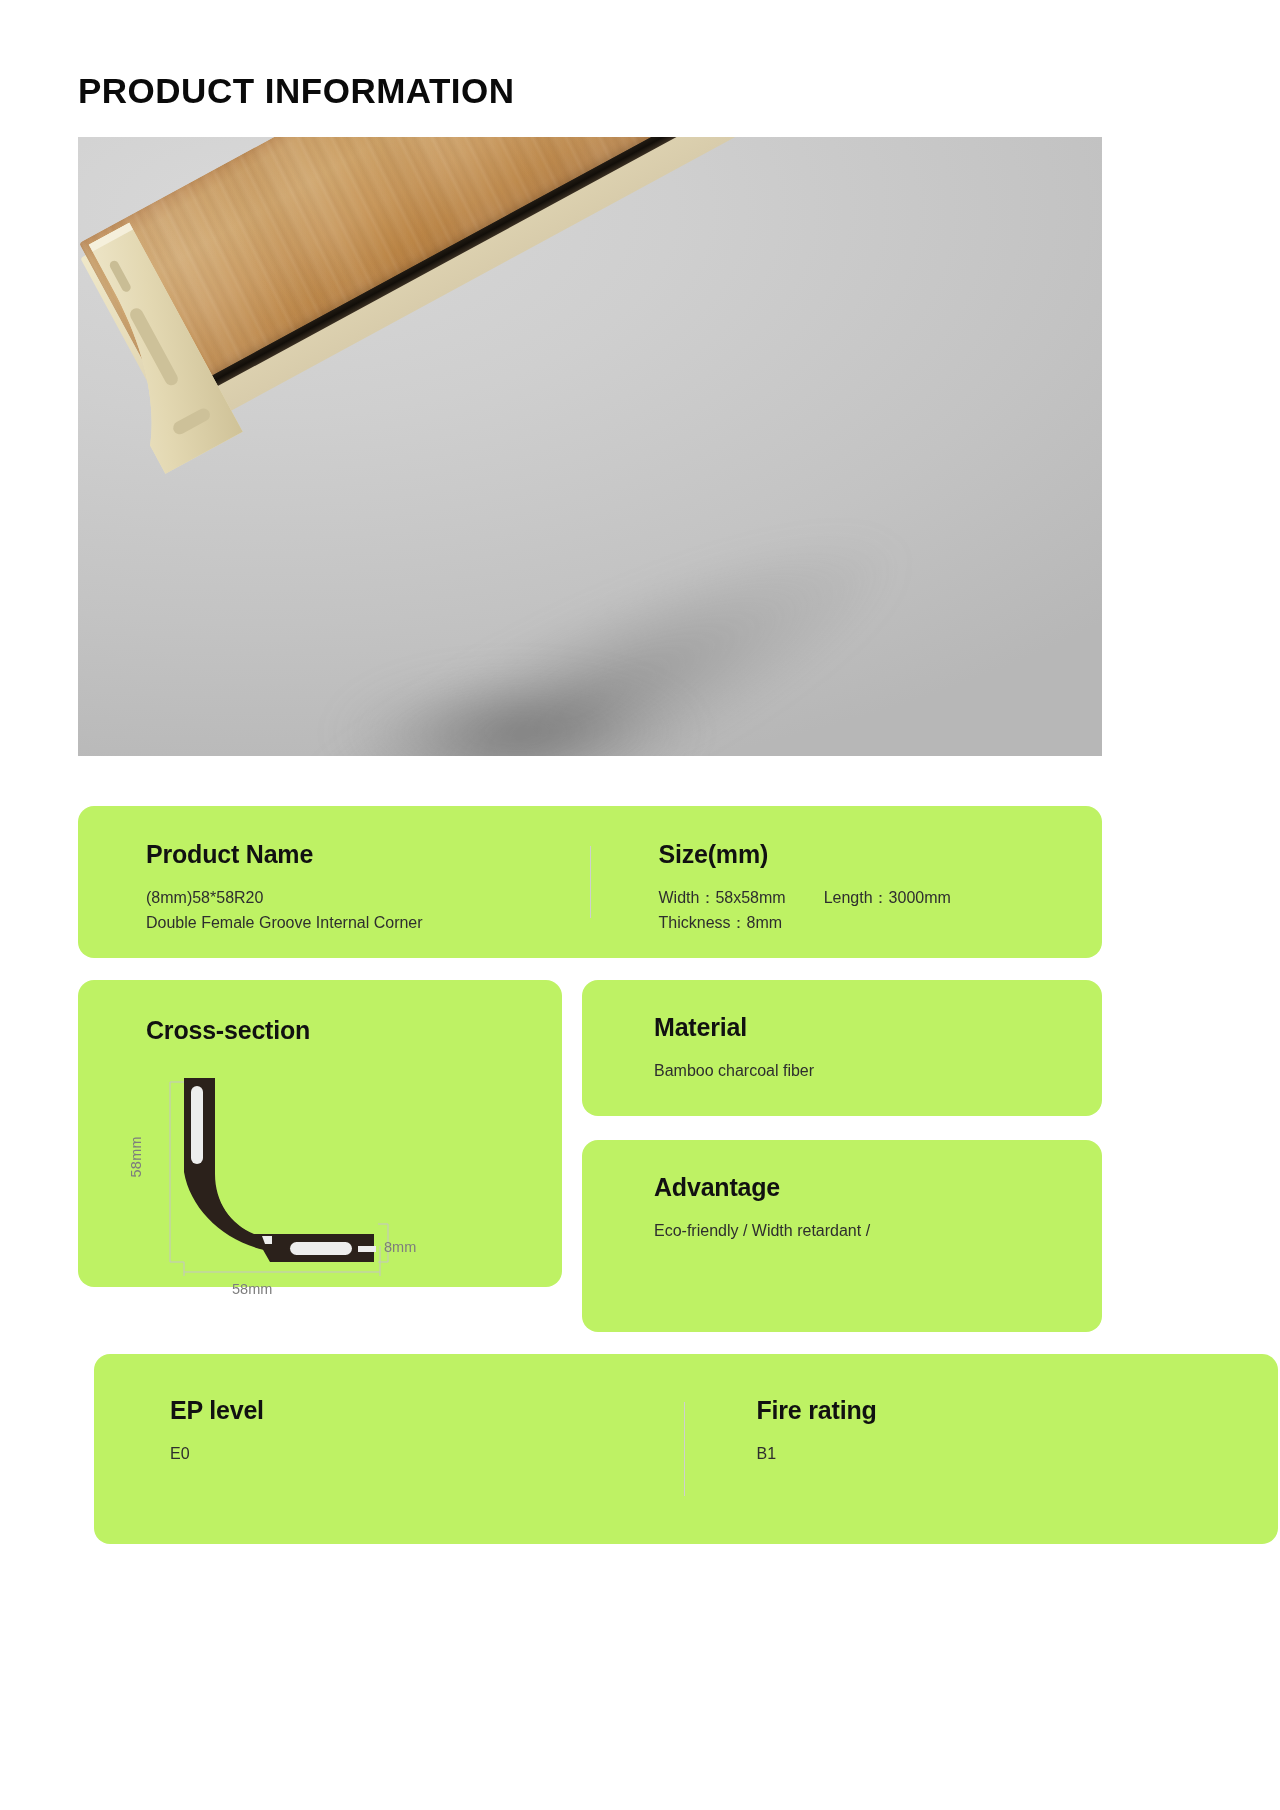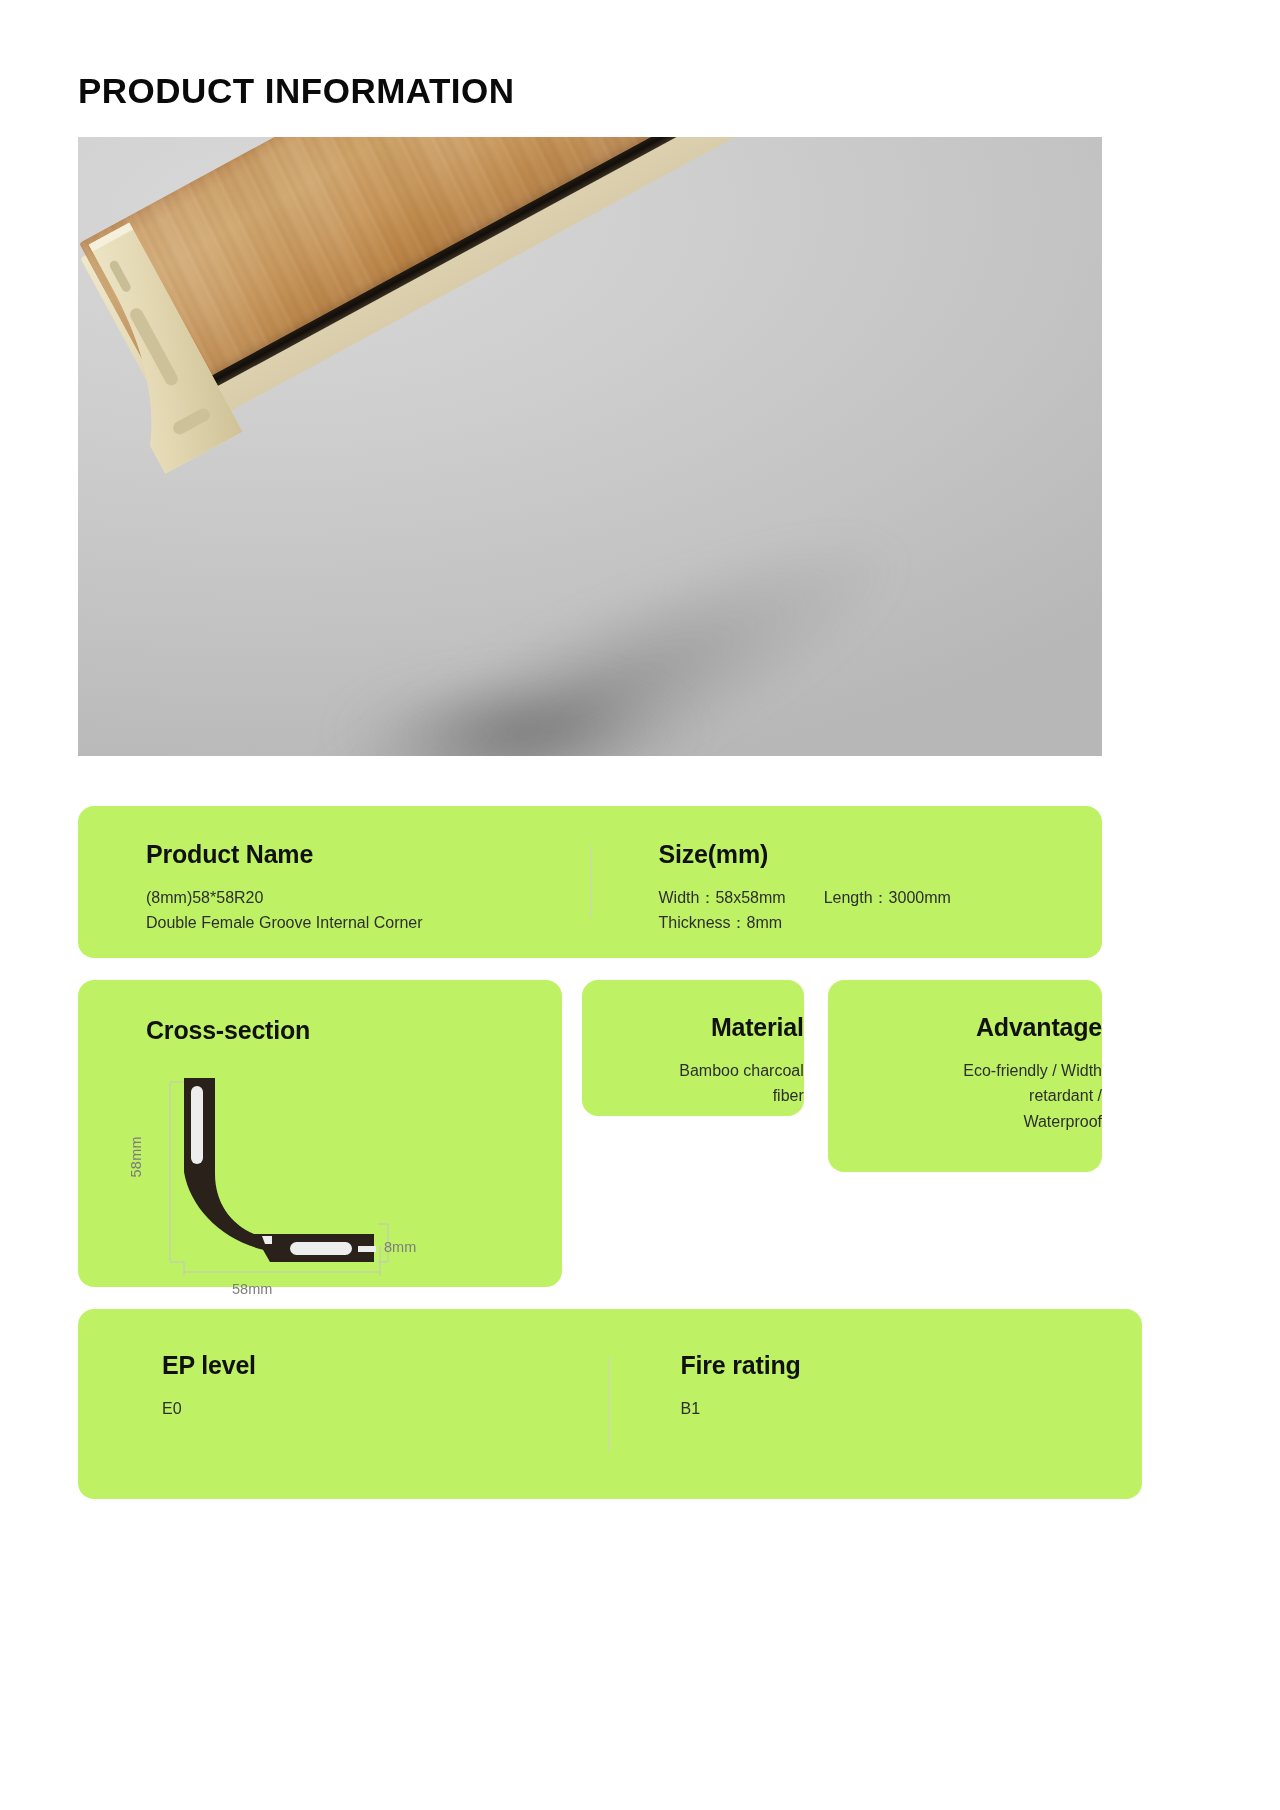--- a/index.html
+++ b/index.html
@@ -206,23 +206,22 @@
   }
   .cross-card {
     width: 484px;
     height: 307px;
     padding: 36px 0 0 68px;
     position: relative;
   }
   .right-stack {
     width: 520px;
     display: flex;
-    flex-direction: row;
+    flex-direction: column;
     gap: 24px;
-    text-align: right;
   }
   .material-card {
     height: 136px;
     padding: 33px 0 0 72px;
   }
   .advantage-card {
     height: 192px;
     padding: 33px 0 0 72px;
   }
 
@@ -247,23 +246,24 @@
     transform: rotate(180deg);
     letter-spacing: 0.3px;
   }
   .dim-8mm { left: 262px; top: 163px; }
   .dim-58h { left: 110px; top: 205px; }
 
   
   .row3 {
     display: flex;
     margin-top: 22px;
-    width: 1064px;
+    width: 1184px;
     height: 190px;
-    padding: 42px 16px;
+    padding: 42px 8px;
+    margin-left: 16px;
   }
   .row3 .col { flex: 1; padding-left: 68px; }
   .row3 .col.right { padding-left: 72px; }
 </style>
 </head>
 <body>
 
 <div class="page">
 
   <h1 class="page-title">PRODUCT INFORMATION</h1>
@@ -399,21 +399,20 @@
     <div class="right-stack">
       <div class="card material-card">
         <div class="card-title">Material</div>
         <div class="card-body">Bamboo charcoal fiber</div>
       </div>
 
       <div class="card advantage-card">
         <div class="card-title">Advantage</div>
         <div class="card-body">
           <div>Eco-friendly / Width retardant /</div>
-          <div>Waterproof</div>
         </div>
       </div>
     </div>
   </div>
 
   <div class="card row3">
     <div class="col">
       <div class="card-title">EP level</div>
       <div class="card-body">E0</div>
     </div>

